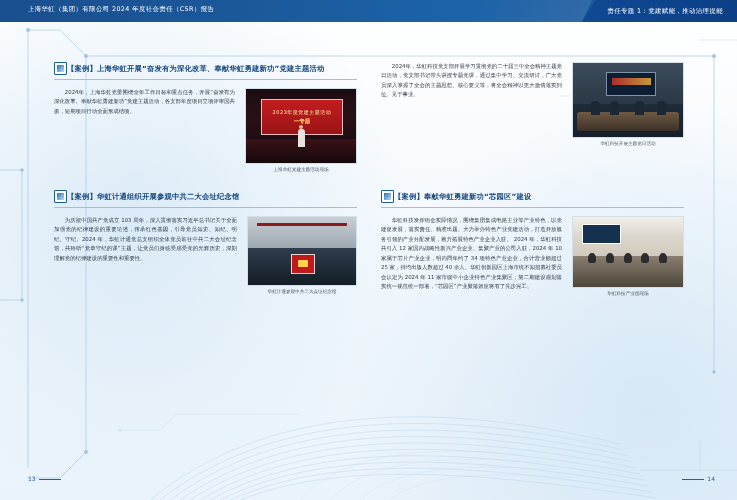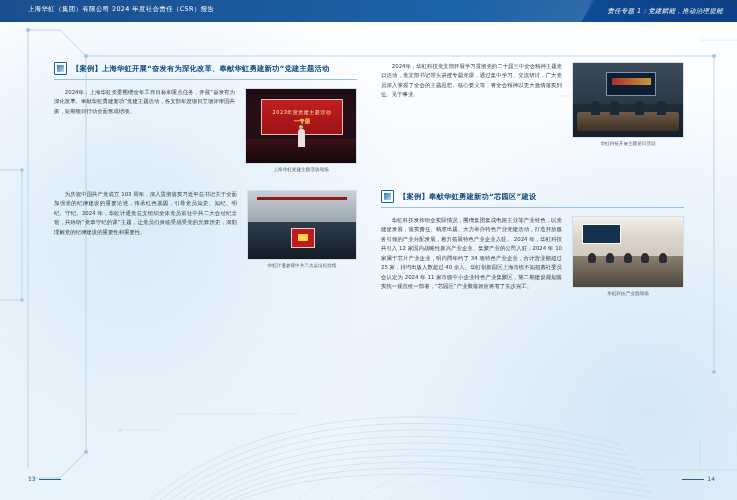--- a/index.html
+++ b/index.html
@@ -24,40 +24,39 @@
   }
   .topbar .left{
     position:absolute;left:28px;top:5px;font-size:6.4px;letter-spacing:.4px;white-space:nowrap;
   }
   .topbar .right-chip{
     position:absolute;right:0;top:0;height:22px;
     background:linear-gradient(90deg,#0f4a94 0%,#0c3f86 100%);
     padding:0 14px 0 26px;display:flex;align-items:center;
     font-size:6.4px;letter-spacing:.4px;white-space:nowrap;
     clip-path:polygon(14px 0,100% 0,100% 100%,0 100%);
-    font-style:italic;
   }
   .topbar .diag{
     position:absolute;right:150px;top:0;width:120px;height:22px;
     background:linear-gradient(90deg,rgba(255,255,255,0) 0%,rgba(255,255,255,.10) 100%);
     transform:skewX(-24deg);
   }
   
   .deco{position:absolute;inset:0;pointer-events:none;}
   
   .content{
     position:absolute;left:54px;top:62px;width:630px;height:300px;
   }
   .grid{
     display:grid;grid-template-columns:1fr 1fr;grid-template-rows:1fr 1fr;
     gap:18px 24px;width:100%;
   }
   .card{position:relative;}
   .card-head{
-    position:relative;display:flex;align-items:center;gap:5px;
+    position:relative;display:flex;align-items:center;
     border-bottom:1px solid #9dc0e0;padding-bottom:4px;margin-bottom:8px;
   }
   .head-icon{
     width:11px;height:11px;flex:0 0 11px;border:1px solid #1a5a9e;border-radius:1px;
     position:relative;background:#ffffff;
   }
   .head-icon:before{
     content:"";position:absolute;left:2px;top:2px;right:2px;bottom:2px;
     background:linear-gradient(135deg,#2a74bb 0%,#bcd9f1 100%);
   }
@@ -198,20 +197,24 @@
               <div class="p" style="left:34%"></div>
               <div class="p" style="left:56%"></div>
               <div class="p" style="left:76%"></div>
             </div>
             <div class="caption">华虹科技开展主题党日活动</div>
           </div>
         </div>
       </div>
 
       <div class="card">
+        <div class="card-head">
+          <span class="head-icon"></span>
+          <span class="head-title">【案例】华虹计通组织开展参观中共二大会址纪念馆</span>
+        </div>
         <div class="card-body">
           <div class="para">为庆祝中国共产党成立 103 周年，深入贯彻落实习近平总书记关于全面加强党的纪律建设的重要论述，传承红色基因，引导党员知史、知纪、明纪、守纪。2024 年，华虹计通党总支组织全体党员前往中共二大会址纪念馆，共聆听“党章守纪的课”主题，让党员们身临受感受党的光辉历史，深刻理解党的纪律建设的重要性和重要性。</div>
           <div class="figure">
             <div class="photo ph3">
               <div class="bld"></div>
               <div class="crowd"></div>
               <div class="flag"></div>
             </div>
             <div class="caption">华虹计通参观中共二大会址纪念馆</div>
           </div>

